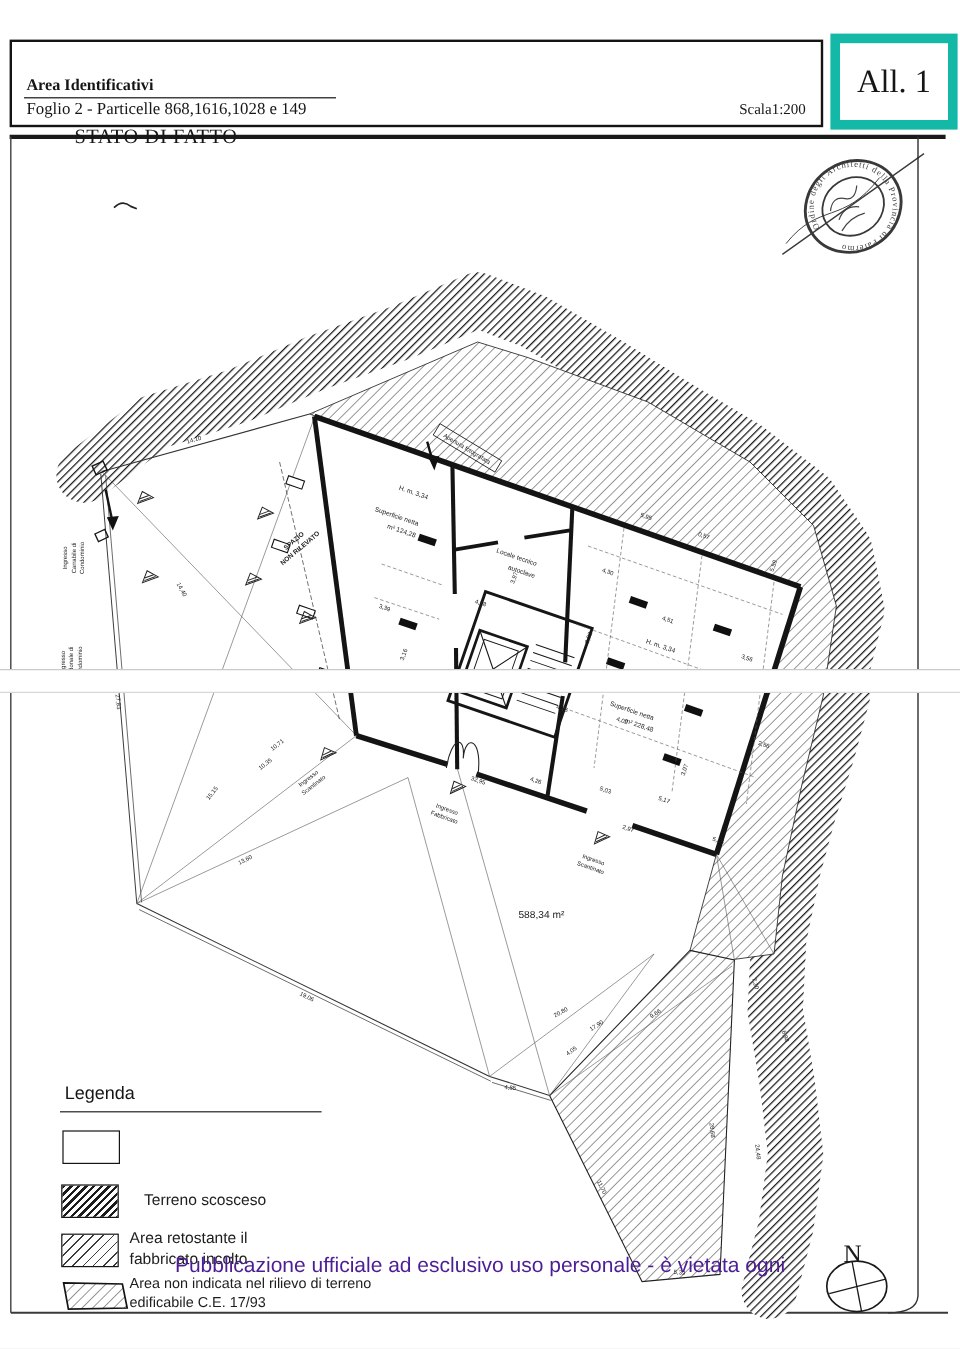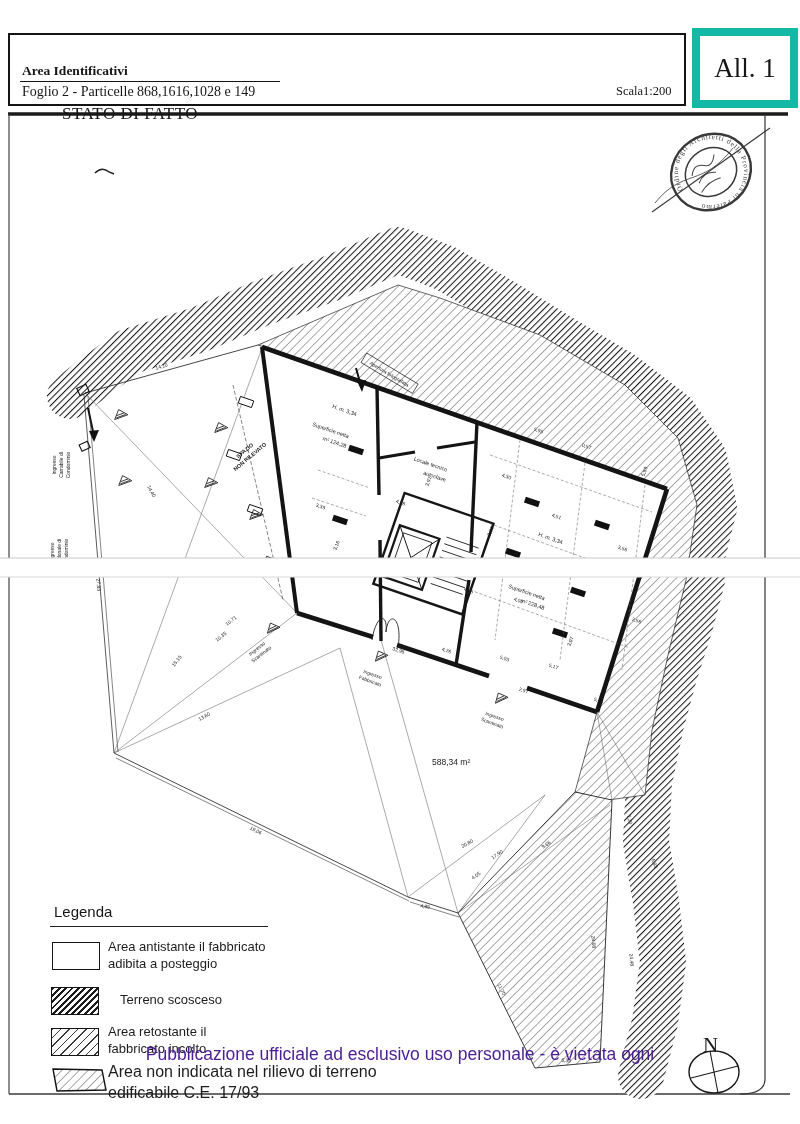--- a/index.html
+++ b/index.html
@@ -341,39 +341,35 @@
   <div class="abs hdr-scale">Scala1:200</div>
   <div class="abs all-box">
     <span>All. 1</span>
   </div>
   <div class="abs sec-title">STATO DI FATTO</div>
 
   <div class="abs lg-title">Legenda</div>
   <div class="abs lg-rule"></div>
 
   <div class="abs sw" style="left:52px;top:942px;width:46px;height:26px;background:#fff"></div>
-  <div class="abs lg-text" style="left:108px;top:939px">
-    <div>Area antistante il fabbricato</div>
-    <div>adibita a posteggio</div>
-  </div>
 
   <div class="abs sw sw-dense" style="left:51px;top:987px;width:46px;height:26px"></div>
   <div class="abs lg-text" style="left:120px;top:992px">
     <div>Terreno scosceso</div>
   </div>
 
   <div class="abs sw sw-light" style="left:51px;top:1028px;width:46px;height:26px"></div>
   <div class="abs lg-text" style="left:108px;top:1024px">
     <div>Area retostante il</div>
     <div>fabbricato incolto</div>
   </div>
 
   <svg class="abs" style="left:48px;top:1066px" width="62" height="28">
     <polygon points="5,3 54,4 58,24 9,25" fill="url(#hl)" stroke="#141414" stroke-width="1.4"></polygon>
   </svg>
-  <div class="abs lg-text" style="left:108px;top:1062px;font-size:16px">
+  <div class="abs lg-text" style="left:108px;top:1062px;font-size:12px">
     <div>Area non indicata nel rilievo di terreno</div>
     <div>edificabile C.E. 17/93</div>
   </div>
 
   <div class="abs foot foot1">Pubblicazione ufficiale ad esclusivo uso personale - è vietata ogni</div>
 
 </div>
 
 </body></html>

